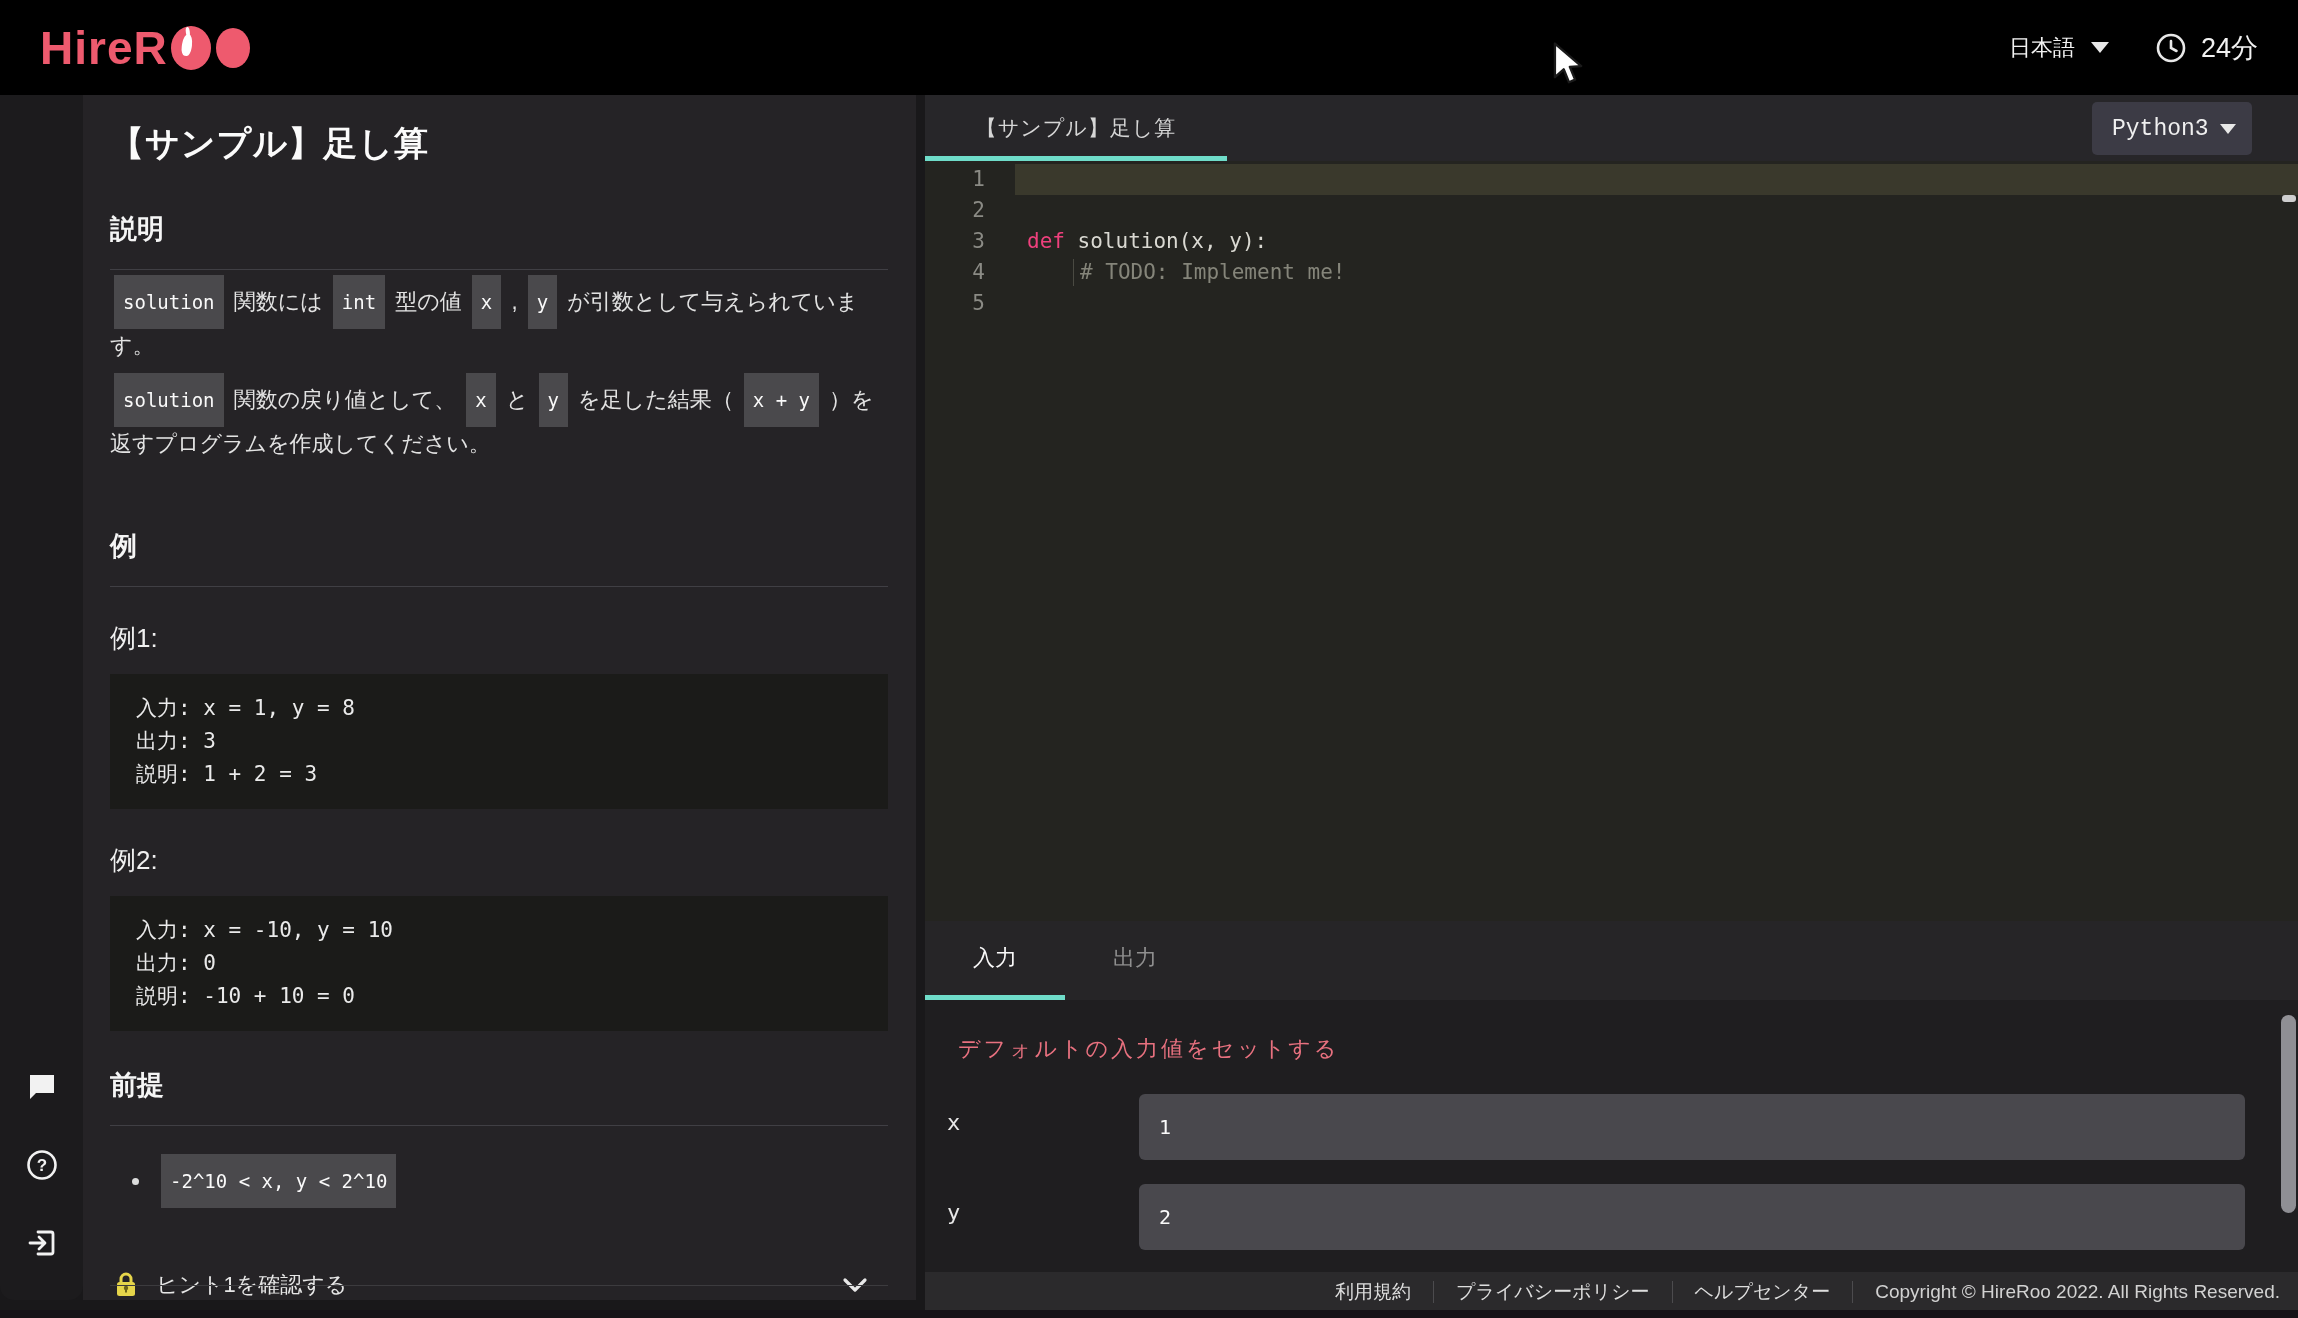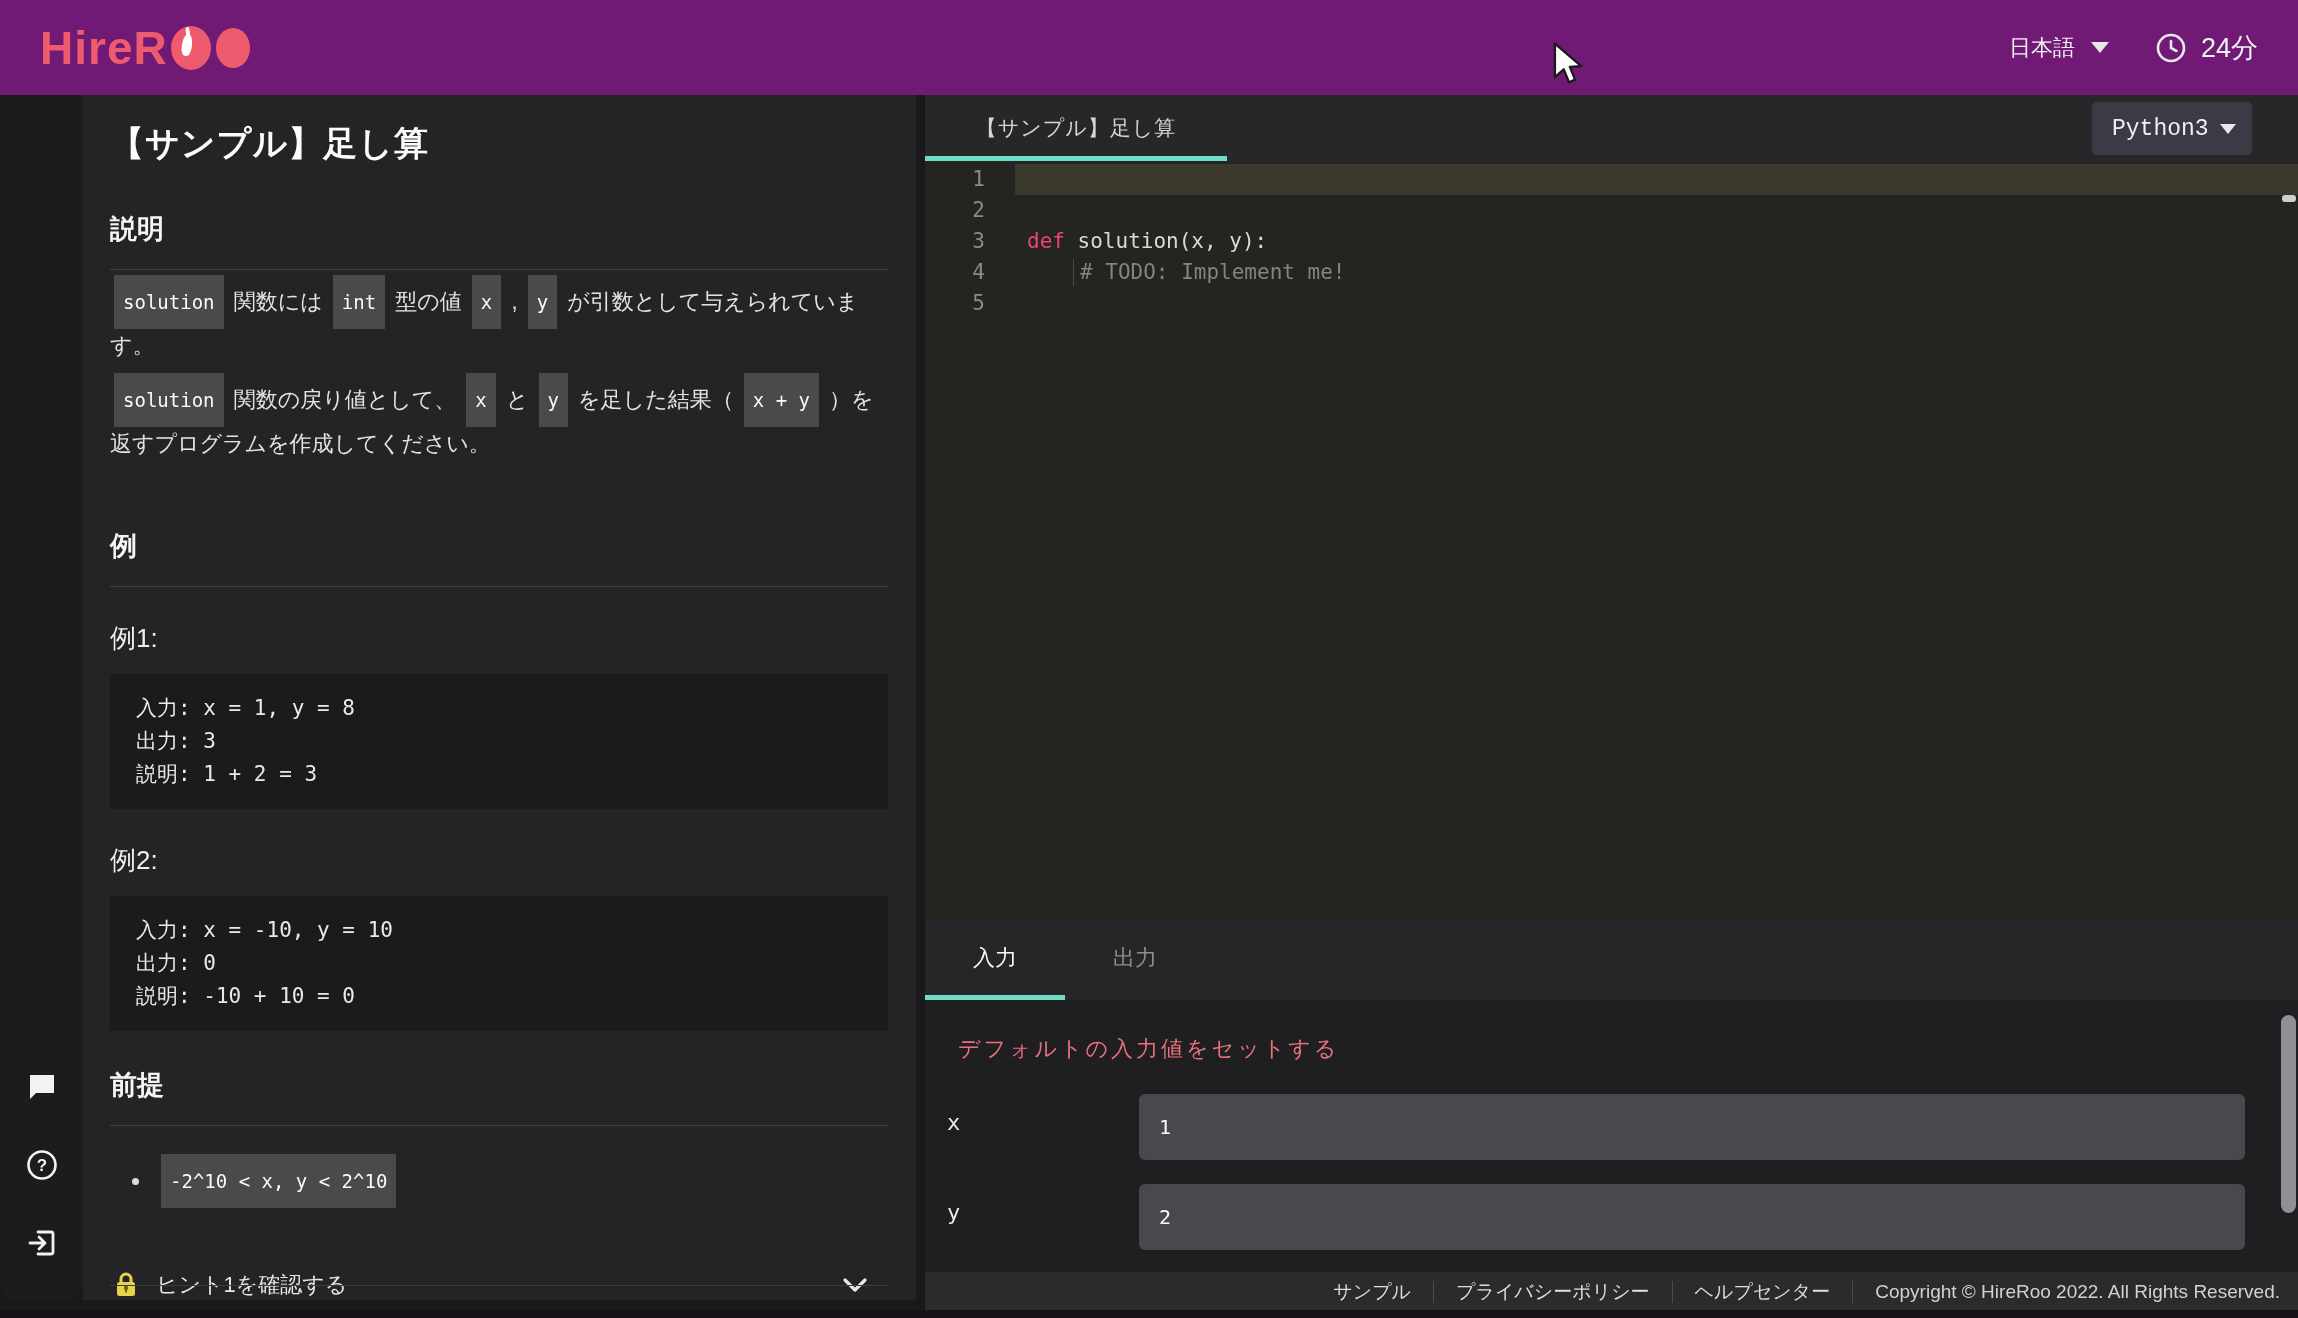--- a/index.html
+++ b/index.html
@@ -3,21 +3,21 @@
 <meta charset="utf-8">
 <style>
   * { margin:0; padding:0; box-sizing:border-box; }
   html,body { background:#0f0e10; }
   .page {
     position:relative; width:2298px; height:1318px; overflow:hidden;
     background:#19181a; font-family:"Liberation Sans", sans-serif; color:#e8e8e8;
   }
   
   .header { position:absolute; left:0; top:0; width:2298px; height:95px;
-    background:#701a75; display:flex; align-items:center; padding:0 40px; }
+    background:#000000; display:flex; align-items:center; padding:0 40px; }
   .logo { display:flex; align-items:center; cursor:pointer; }
   .logo-text { color:#ee5a6e; font-size:46px; font-weight:800; letter-spacing:1px; }
   .logo-dot { display:inline-block; border-radius:50%; background:#ee5a6e; position:relative; }
   .logo-dot.big { width:40px; height:44px; margin-left:3px; }
   .logo-dot.small { width:34px; height:40px; margin-left:5px; }
   .rabbit { position:absolute; left:11px; top:8px; width:10px; height:22px;
     background:#fff; border-radius:50% 50% 40% 40%; transform:rotate(8deg); }
   .rabbit:before { content:""; position:absolute; left:2px; top:-7px; width:4px; height:10px;
     background:#fff; border-radius:50%; transform:rotate(-15deg); }
   .header-right { margin-left:auto; display:flex; align-items:center; gap:46px; }
@@ -262,21 +262,21 @@
         <input class="field-input" type="text" value="1" style="">
       </div>
       <div class="field-row fy">
         <span class="field-label">y</span>
         <input class="field-input" type="text" value="2" style="">
       </div>
     </div>
     <div class="v-scroll-thumb"></div>
 
     <div class="footer">
-      <span class="f-link">サンプル</span>
+      <span class="f-link">利用規約</span>
       <span class="f-link">プライバシーポリシー</span>
       <span class="f-link">ヘルプセンター</span>
       <span class="f-copy">Copyright © HireRoo 2022. All Rights Reserved.</span>
     </div>
   </div>
 
   <div class="bottom-strip"></div>
 
   <svg class="cursor" width="38" height="44" viewBox="0 0 26 30">
     <path d="M2 1 L2 24 L8 18.6 L11.6 27.5 L15.8 25.7 L12.2 17 L20 16.4 Z" fill="#ffffff" stroke="#1a1a1a" stroke-width="1.6" stroke-linejoin="round"></path>

